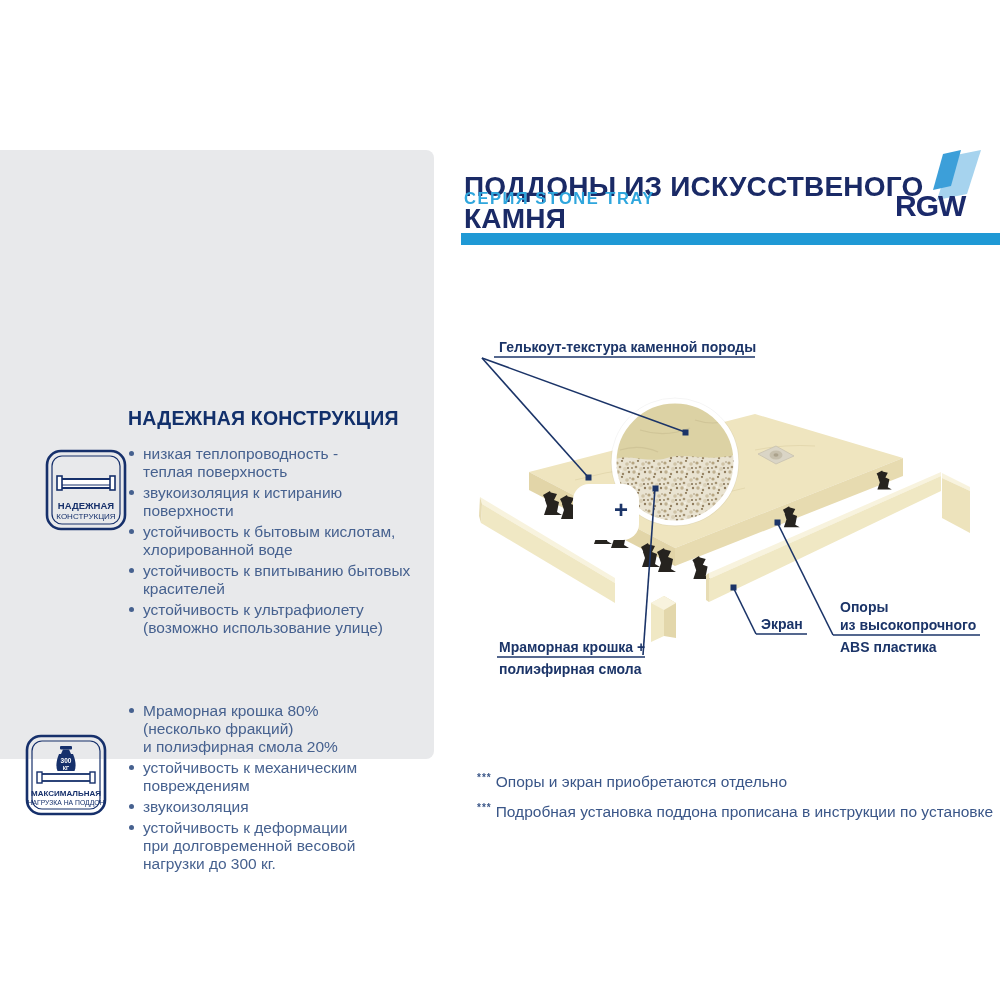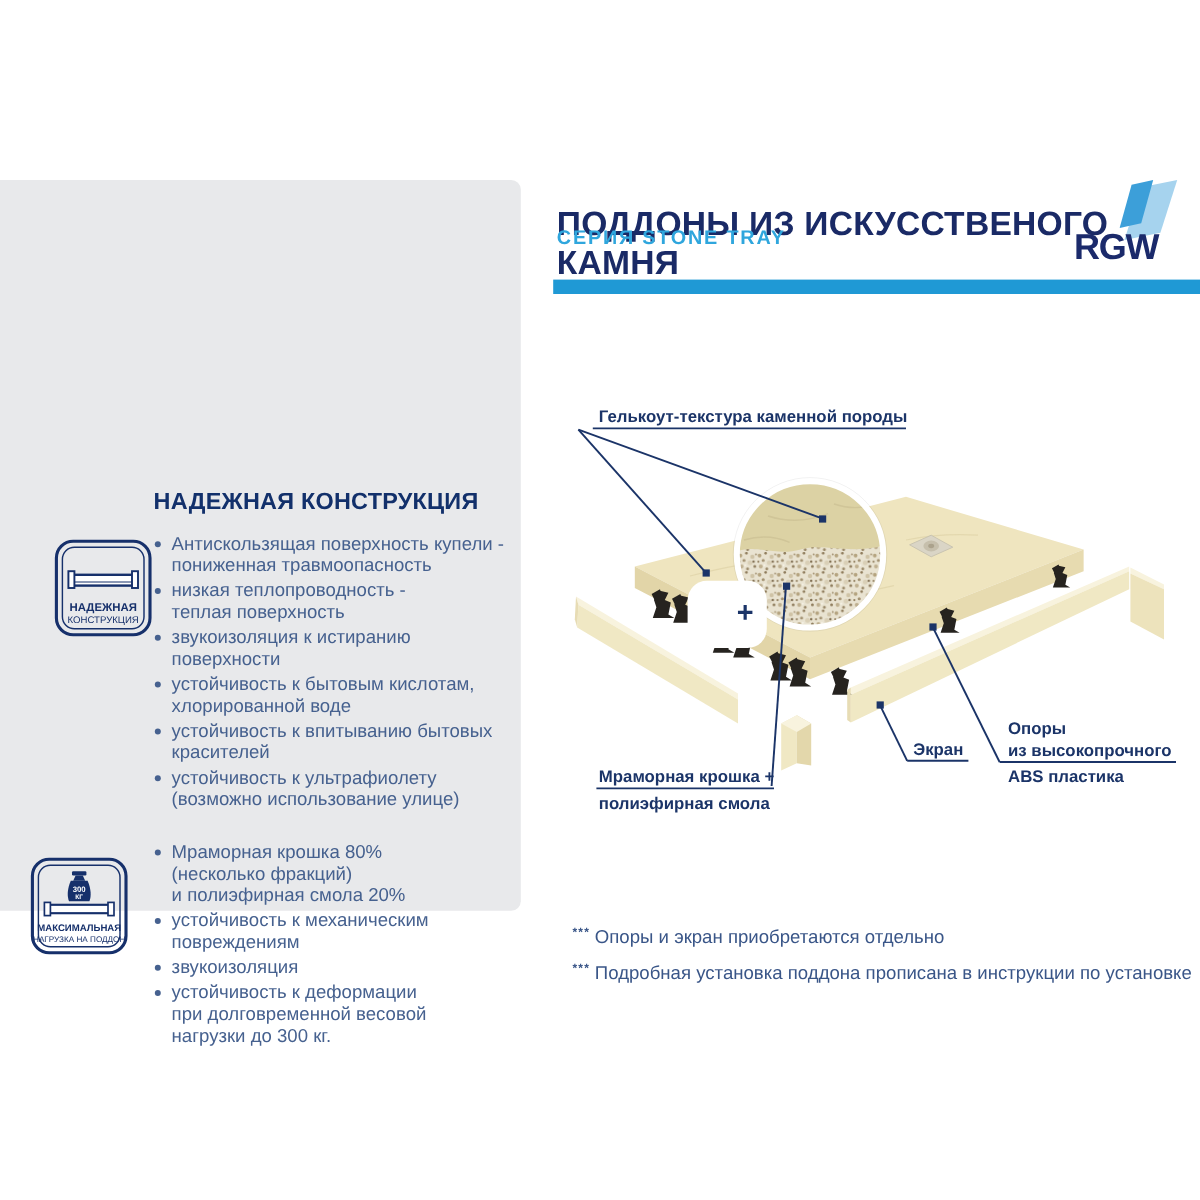--- a/index.html
+++ b/index.html
@@ -26,21 +26,21 @@
   .feature-list.second{top:552px;}
   .feature-list li{
     position:relative;padding-left:17px;margin-bottom:3px;white-space:pre-line;
   }
   .feature-list li::before{
     content:"";position:absolute;left:3px;top:6px;width:5px;height:5px;
     border-radius:50%;background:#46618F;
   }
   .icon-box{position:absolute;left:25px;width:82px;height:82px;}
   .icon-box.first{top:299px;margin-left:20px;}
-  .icon-box.second{top:564px;}
+  .icon-box.second{top:584px;}
   
   .hdr-title{
     position:absolute;left:464px;top:171px;
     font-size:28px;font-weight:bold;color:#1A2A66;letter-spacing:.2px;
   }
   .hdr-subtitle{
     position:absolute;left:464px;top:189px;
     font-size:16.5px;font-weight:bold;color:#2FA6DD;letter-spacing:1.5px;
   }
   .hdr-bar{
@@ -75,22 +75,20 @@
         <rect x="12" y="27" width="5" height="14" fill="#fff" stroke="#16306B" stroke-width="1.6"></rect>
         <rect x="65" y="27" width="5" height="14" fill="#fff" stroke="#16306B" stroke-width="1.6"></rect>
         <line x1="17" y1="36" x2="65" y2="36" stroke="#16306B" stroke-width="1"></line>
       </g>
       <text x="41" y="60" text-anchor="middle" font-size="9.5" font-weight="bold" fill="#16306B">НАДЕЖНАЯ</text>
       <text x="41" y="70" text-anchor="middle" font-size="8" fill="#16306B">КОНСТРУКЦИЯ</text>
     </svg>
   </div>
 
   <ul class="feature-list first">
-    <li>Антискользящая поверхность купели -
-пониженная травмоопасность</li>
     <li>низкая теплопроводность -
  теплая поверхность</li>
     <li>звукоизоляция к истиранию поверхности</li>
     <li>устойчивость к бытовым кислотам,
 хлорированной воде</li>
     <li>устойчивость к впитыванию бытовых
 красителей</li>
     <li>устойчивость к ультрафиолету
 (возможно использование улице)</li>
   </ul>

